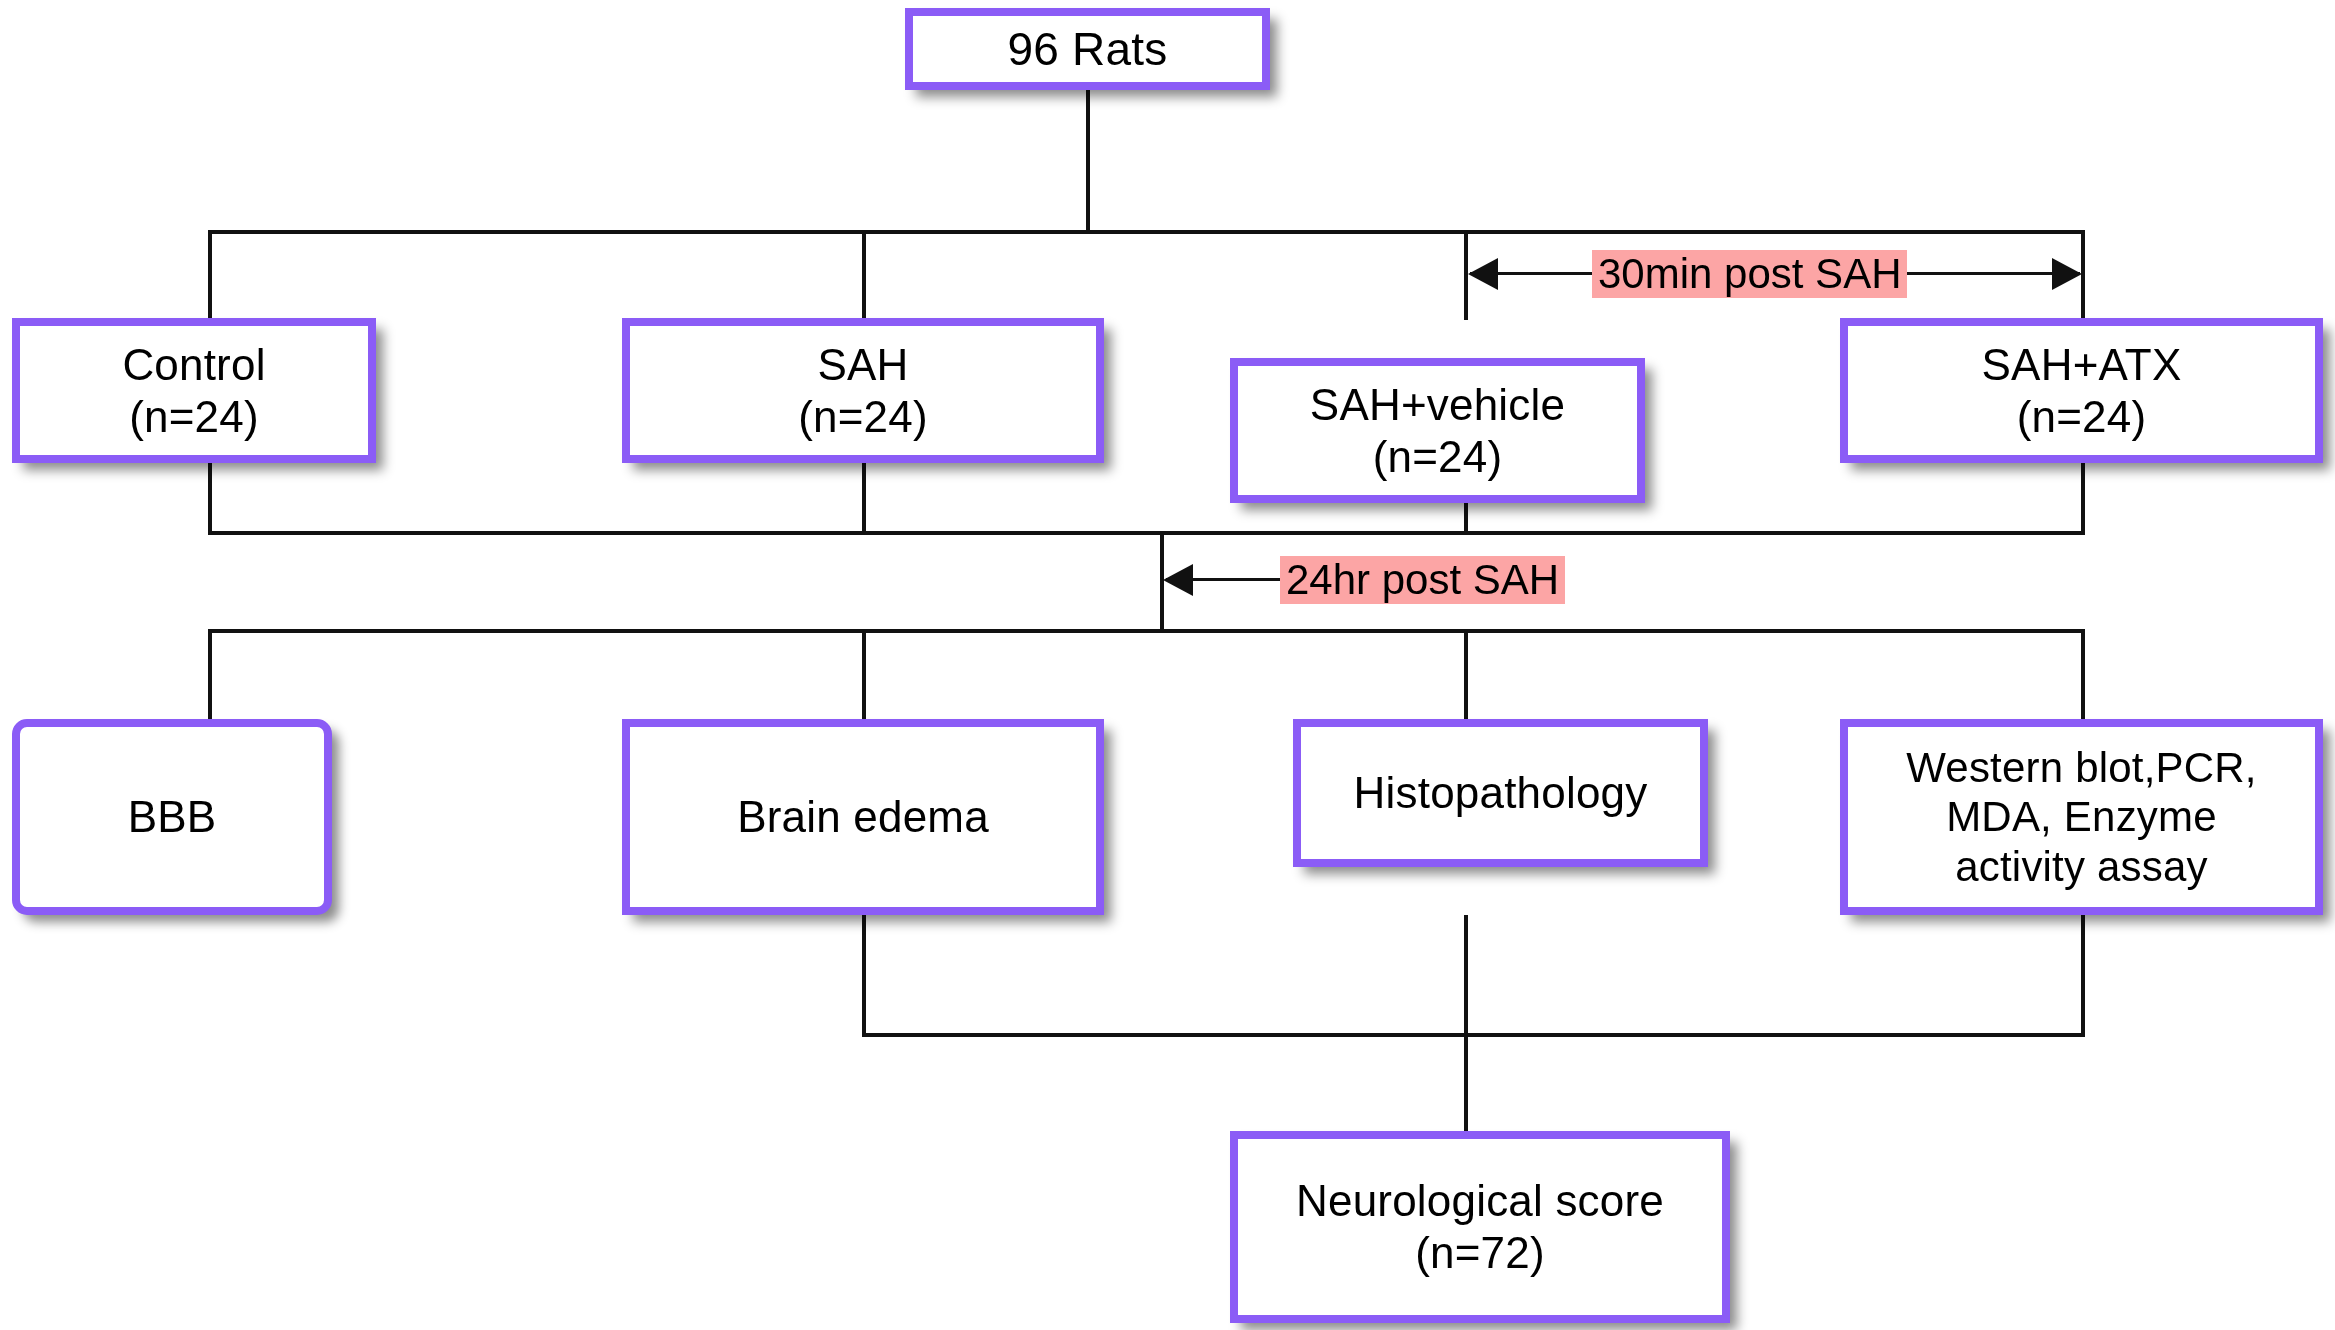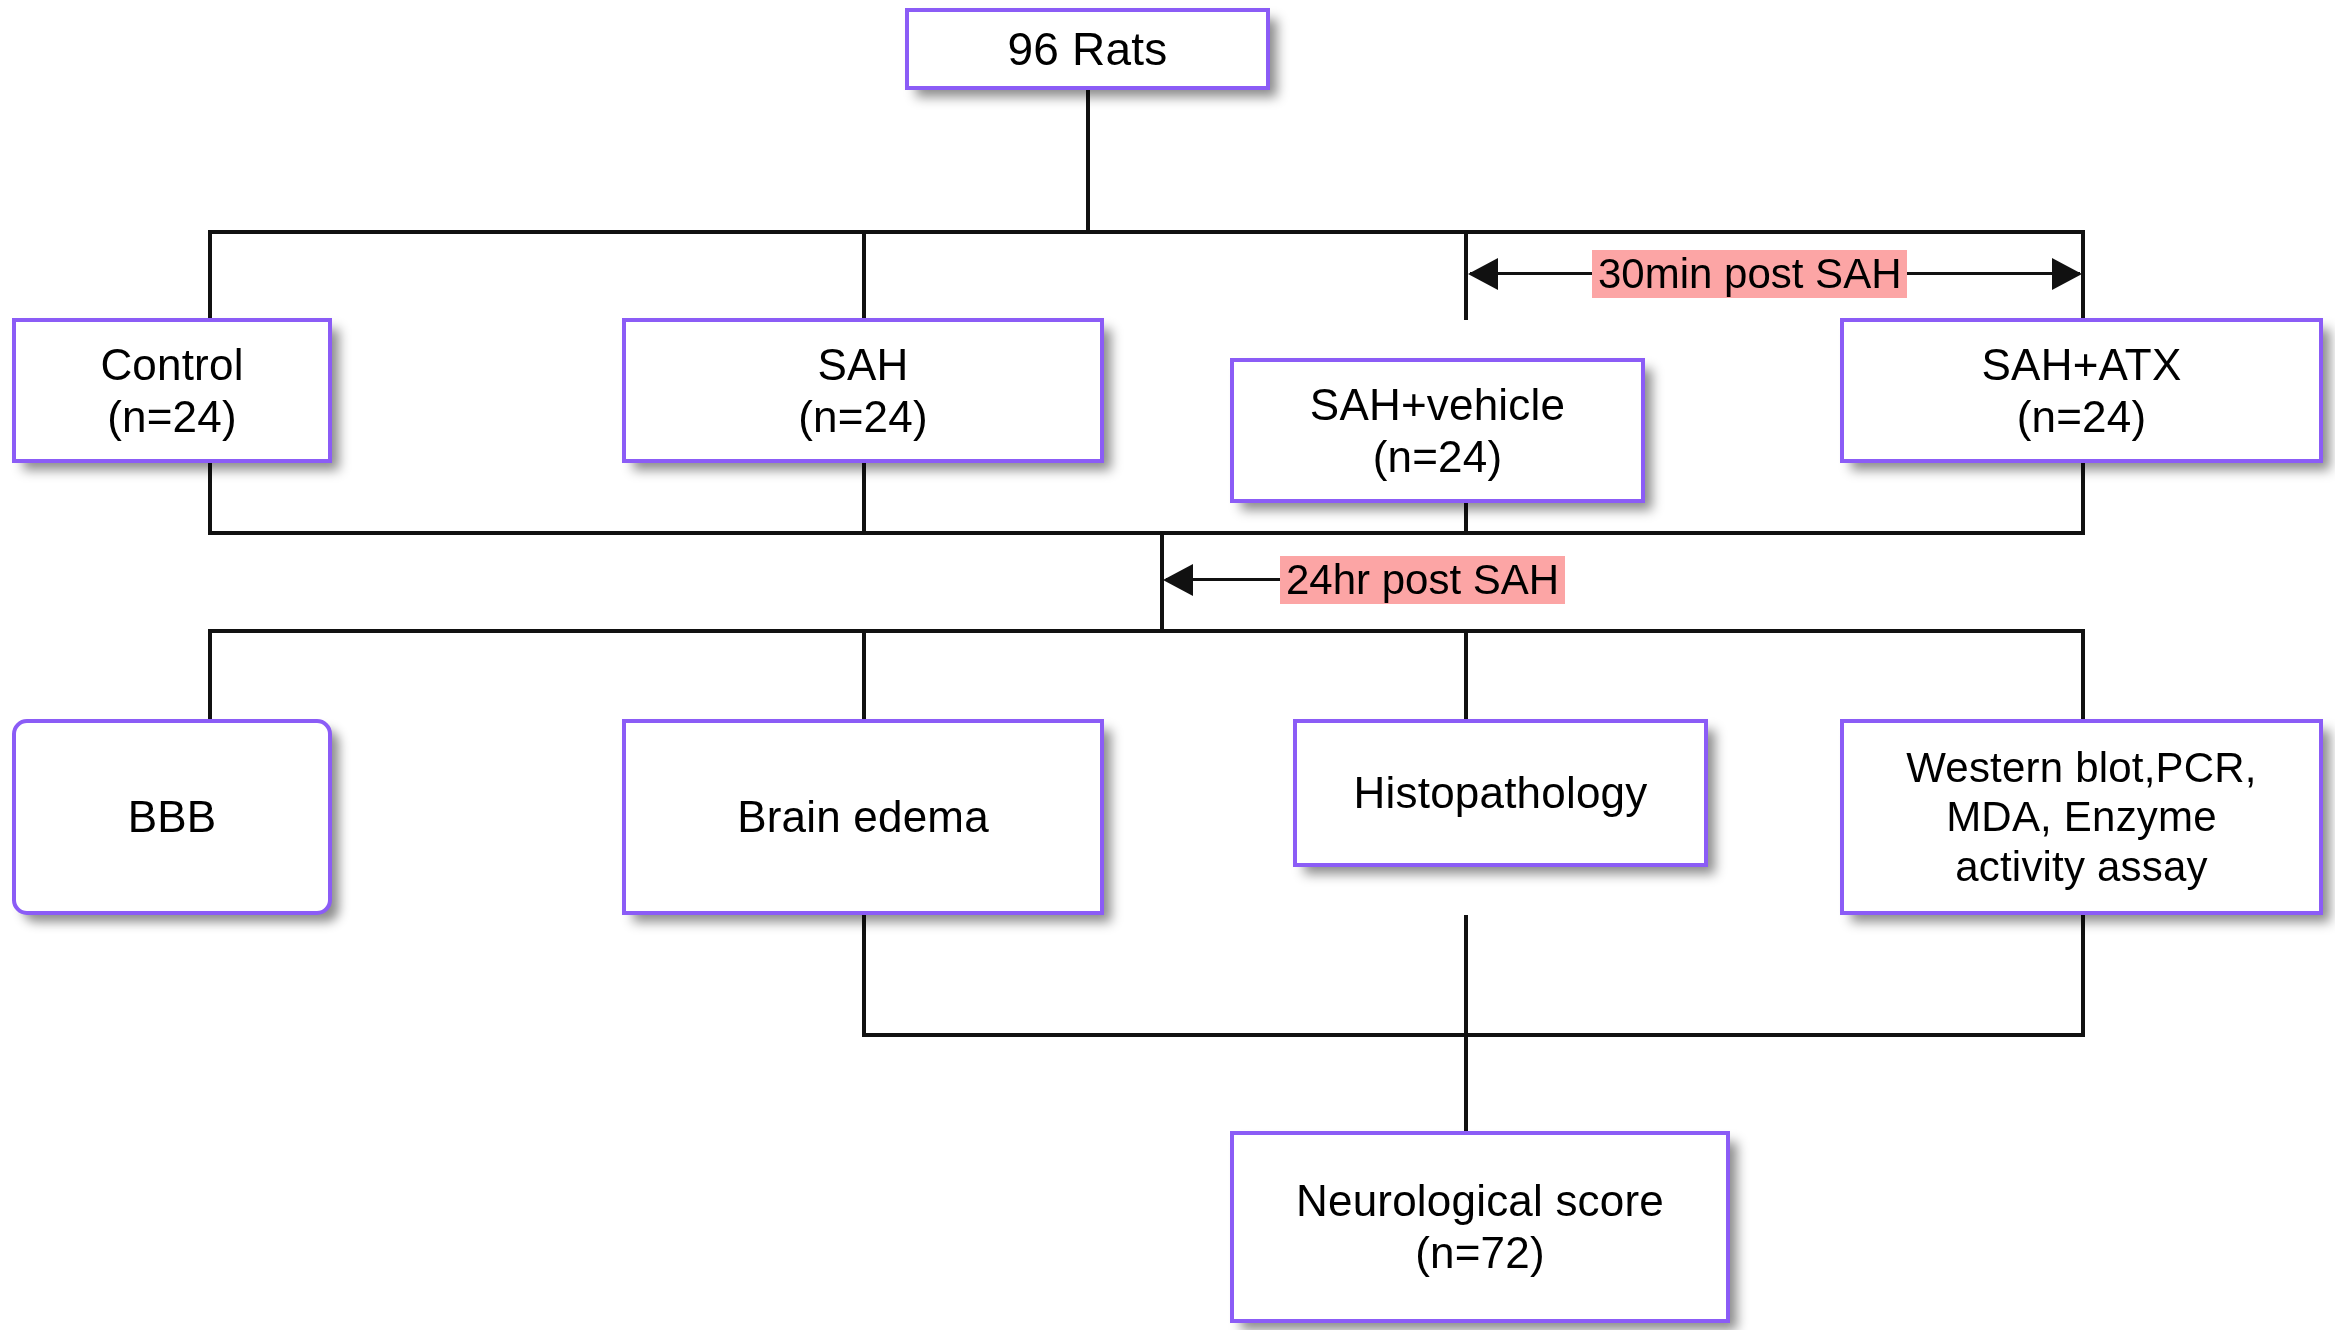--- a/index.html
+++ b/index.html
@@ -14,21 +14,21 @@
     background: #ffffff;
     font-family: "Liberation Sans", sans-serif;
     overflow: hidden;
   }
 
   
   .node {
     position: absolute;
     box-sizing: border-box;
     background: #ffffff;
-    border: 4px solid #8b5cf6;
+    border: 8px solid #8b5cf6;
     box-shadow: 9px 9px 11px -2px rgba(0,0,0,0.45);
     display: flex;
     align-items: center;
     justify-content: center;
     text-align: center;
     color: #000000;
     z-index: 3;
   }
   .node .label {
     display: block;
@@ -103,21 +103,21 @@
   <div class="ln-v" style="left:208px; top:230px; height:90px;"></div>
   <div class="ln-v" style="left:862px; top:230px; height:90px;"></div>
   <div class="ln-v" style="left:1464px; top:230px; height:90px;"></div>
   <div class="ln-v" style="left:2081px; top:230px; height:90px;"></div>
 
   <div class="ln-thin-h" style="left:1470px; top:272px; width:610px;"></div>
   <div class="arrow-head arrow-left" style="left:1468px; top:258px;"></div>
   <div class="arrow-head arrow-right" style="left:2052px; top:258px;"></div>
   <div class="annot-label" style="left:1592px; top:250px;">30min post SAH</div>
 
-  <div class="node f-md" style="left:12px; top:318px; width:320px; height:145px;">
+  <div class="node f-md" style="left:12px; top:318px; width:364px; height:145px;">
     <span class="label">Control
 (n=24)</span>
   </div>
 
   <div class="node f-md" style="left:622px; top:318px; width:482px; height:145px;">
     <span class="label">SAH
 (n=24)</span>
   </div>
 
   <div class="node f-md" style="left:1230px; top:318px; width:415px; height:145px;margin-top:40px;">

